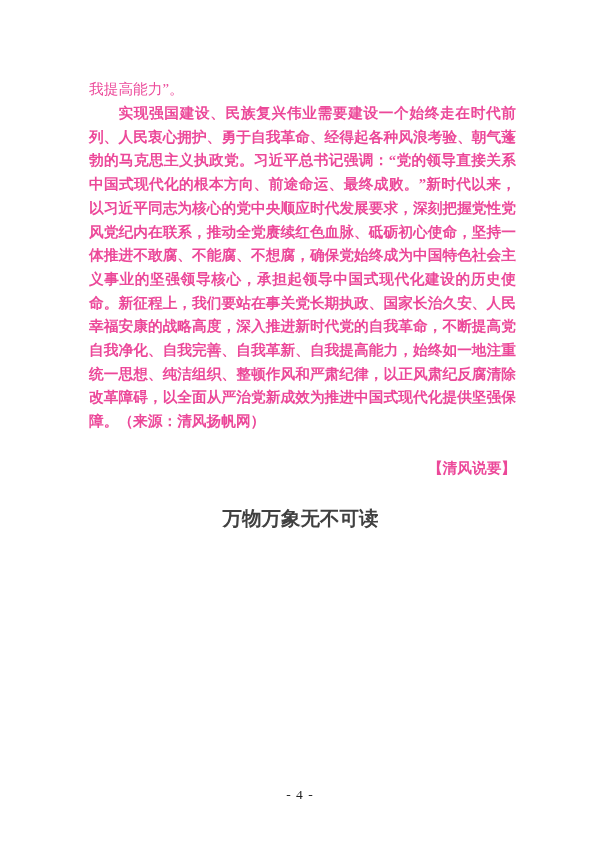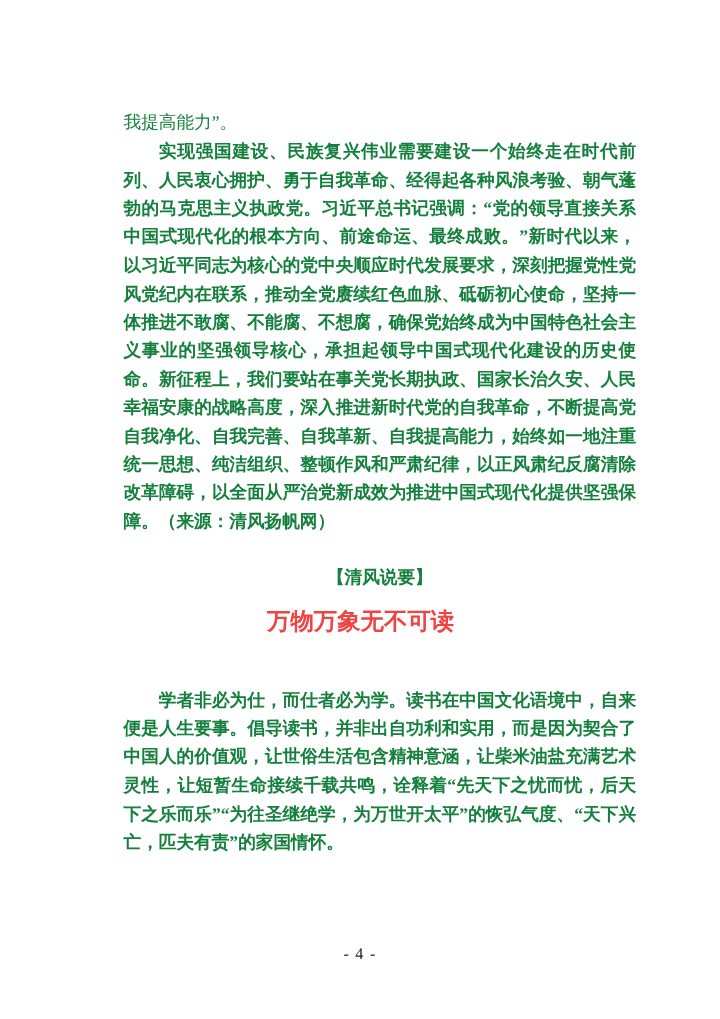--- a/index.html
+++ b/index.html
@@ -13,50 +13,50 @@
     height: 849px;
     background: #ffffff;
     overflow: hidden;
     font-family: "Liberation Serif", "DejaVu Serif", serif;
     color: #1f1f1f;
   }
   .para {
     position: absolute;
     left: 87px;
     width: 427px;
-    margin: 16px;
+    margin: 2px;
     font-size: 14.7px;
     line-height: 23.7px;
     text-align: justify;
     text-justify: inter-ideograph;
     text-justify: inter-character;
-    color: #15803d;
+    color: #ec4899;
   }
   .para-noindent {
     text-align: left;
   }
   .para-indent {
     text-indent: 2em;
     font-weight: bold;
   }
   .section-label {
     font-weight: bold;
-    text-align: center;
+    text-align: right;
   }
   .article-title {
     position: absolute;
     left: 87px;
     width: 427px;
     top: 504px;
     margin: 0;
     font-size: 19.5px;
     line-height: 30px;
     font-weight: bold;
     text-align: center;
-    color: #ef4444;
+    color: #404040;
     font-family: "Liberation Serif", "DejaVu Serif", serif;
   }
   .page-number {
     position: absolute;
     left: 0;
     top: 786px;
     width: 100%;
     text-align: center;
     font-size: 13.5px;
     line-height: 18px;
@@ -70,18 +70,17 @@
 <div class="page">
 
   <p class="para para-noindent" style="top: 76px;">我提高能力”。</p>
 
   <p class="para para-indent" style="top: 100px;">实现强国建设、民族复兴伟业需要建设一个始终走在时代前列、人民衷心拥护、勇于自我革命、经得起各种风浪考验、朝气蓬勃的马克思主义执政党。习近平总书记强调：“党的领导直接关系中国式现代化的根本方向、前途命运、最终成败。”新时代以来，以习近平同志为核心的党中央顺应时代发展要求，深刻把握党性党风党纪内在联系，推动全党赓续红色血脉、砥砺初心使命，坚持一体推进不敢腐、不能腐、不想腐，确保党始终成为中国特色社会主义事业的坚强领导核心，承担起领导中国式现代化建设的历史使命。新征程上，我们要站在事关党长期执政、国家长治久安、人民幸福安康的战略高度，深入推进新时代党的自我革命，不断提高党自我净化、自我完善、自我革新、自我提高能力，始终如一地注重统一思想、纯洁组织、整顿作风和严肃纪律，以正风肃纪反腐清除改革障碍，以全面从严治党新成效为推进中国式现代化提供坚强保障。（来源：清风扬帆网）</p>
 
   <p class="para section-label" style="top: 455px;">【清风说要】</p>
 
   <h1 class="article-title">万物万象无不可读</h1>
 
-  <p class="para para-indent" style="top: 557px;">学者非必为仕，而仕者必为学。读书在中国文化语境中，自来便是人生要事。倡导读书，并非出自功利和实用，而是因为契合了中国人的价值观，让世俗生活包含精神意涵，让柴米油盐充满艺术灵性，让短暂生命接续千载共鸣，诠释着“先天下之忧而忧，后天下之乐而乐”“为往圣继绝学，为万世开太平”的恢弘气度、“天下兴亡，匹夫有责”的家国情怀。</p>
 
 
   <div class="page-number">- 4 -</div>
 
 </div>
 
 </body></html>

